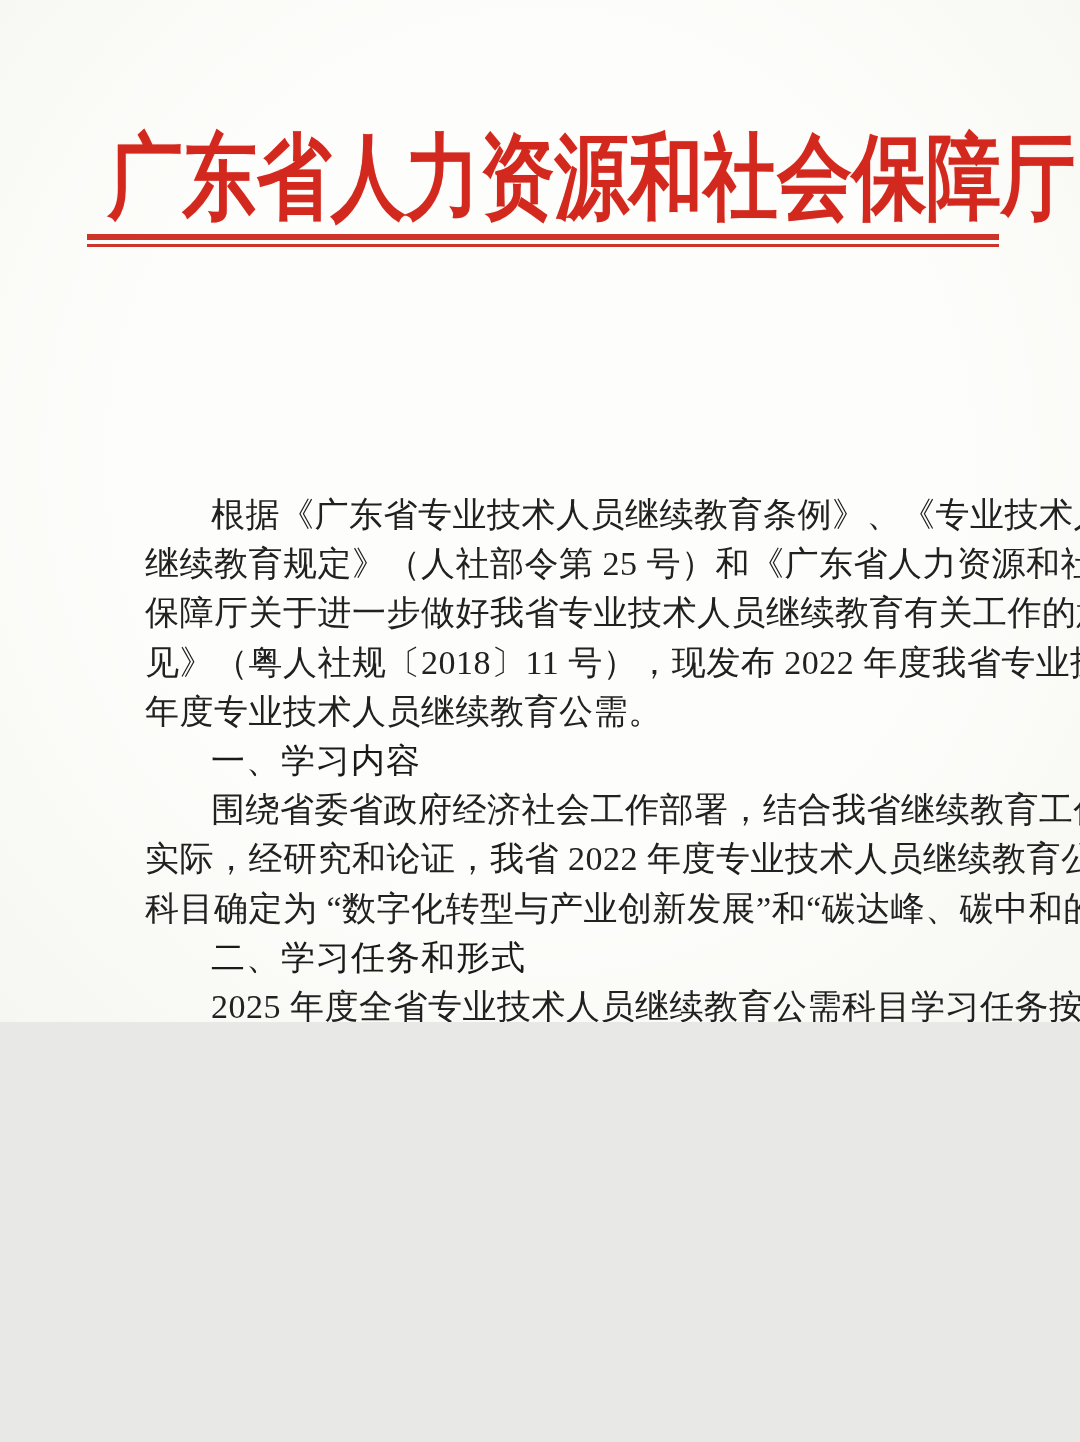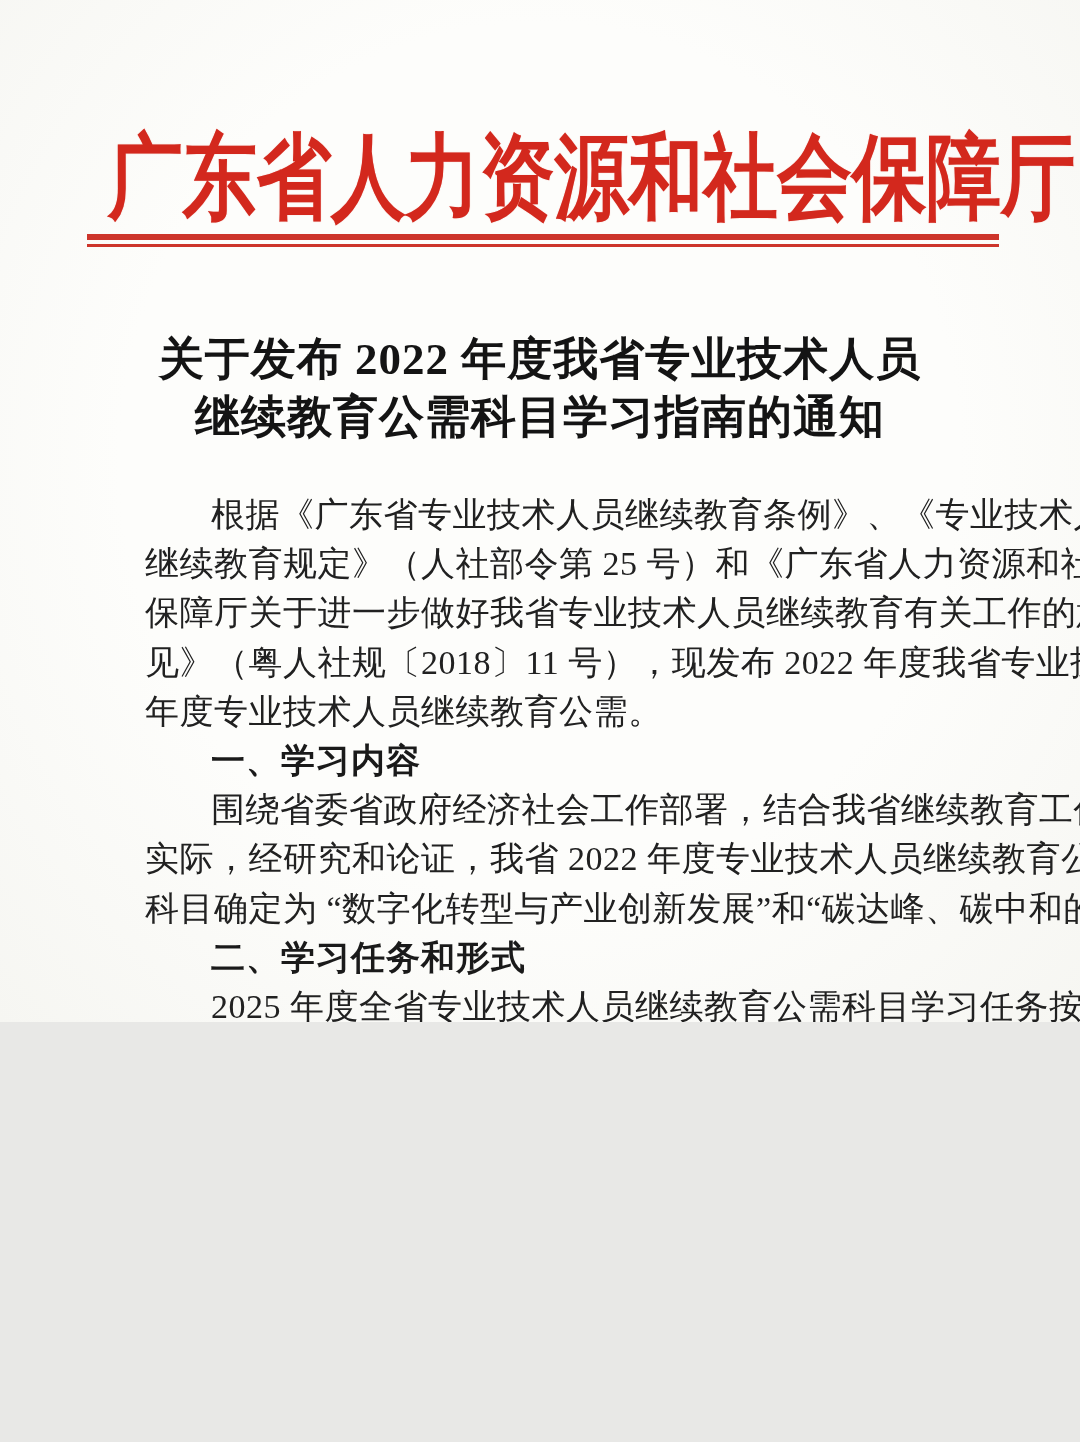--- a/index.html
+++ b/index.html
@@ -64,21 +64,21 @@
   .line {
     height: 49.2px;
     line-height: 49.2px;
     font-size: 34px;
     white-space: nowrap;
     letter-spacing: 0.5px;
   }
   .indent { padding-left: 66px; }
   .heading {
     font-family: "Liberation Sans", sans-serif;
-    font-weight: 700;
+    font-weight: 400;
     letter-spacing: 1px;
     color: #1a1a1a;
   }
   .kai {
     font-weight: 700;
     font-size: 35px;
     color: #161616;
   }
   .rule-bottom {
     position: absolute;
@@ -94,24 +94,20 @@
 </style>
 </head>
 <body>
 
 <div class="page">
 
   <div class="letterhead">广东省人力资源和社会保障厅</div>
 
   <div class="rule-double"></div>
 
-  <div class="doc-title">
-    <div>关于发布 2022 年度我省专业技术人员</div>
-    <div>继续教育公需科目学习指南的通知</div>
-  </div>
 
   <div class="body-area">
     <div class="line indent">根据《广东省专业技术人员继续教育条例》、《专业技术人员</div>
     <div class="line">继续教育规定》（人社部令第 25 号）和《广东省人力资源和社会</div>
     <div class="line">保障厅关于进一步做好我省专业技术人员继续教育有关工作的意</div>
     <div class="line">见》（粤人社规〔2018〕11 号），现发布 2022 年度我省专业技术</div>
     <div class="line">年度专业技术人员继续教育公需。</div>
     <div class="line heading indent">一、学习内容</div>
     <div class="line indent">围绕省委省政府经济社会工作部署，结合我省继续教育工作</div>
     <div class="line">实际，经研究和论证，我省 2022 年度专业技术人员继续教育公需</div>

